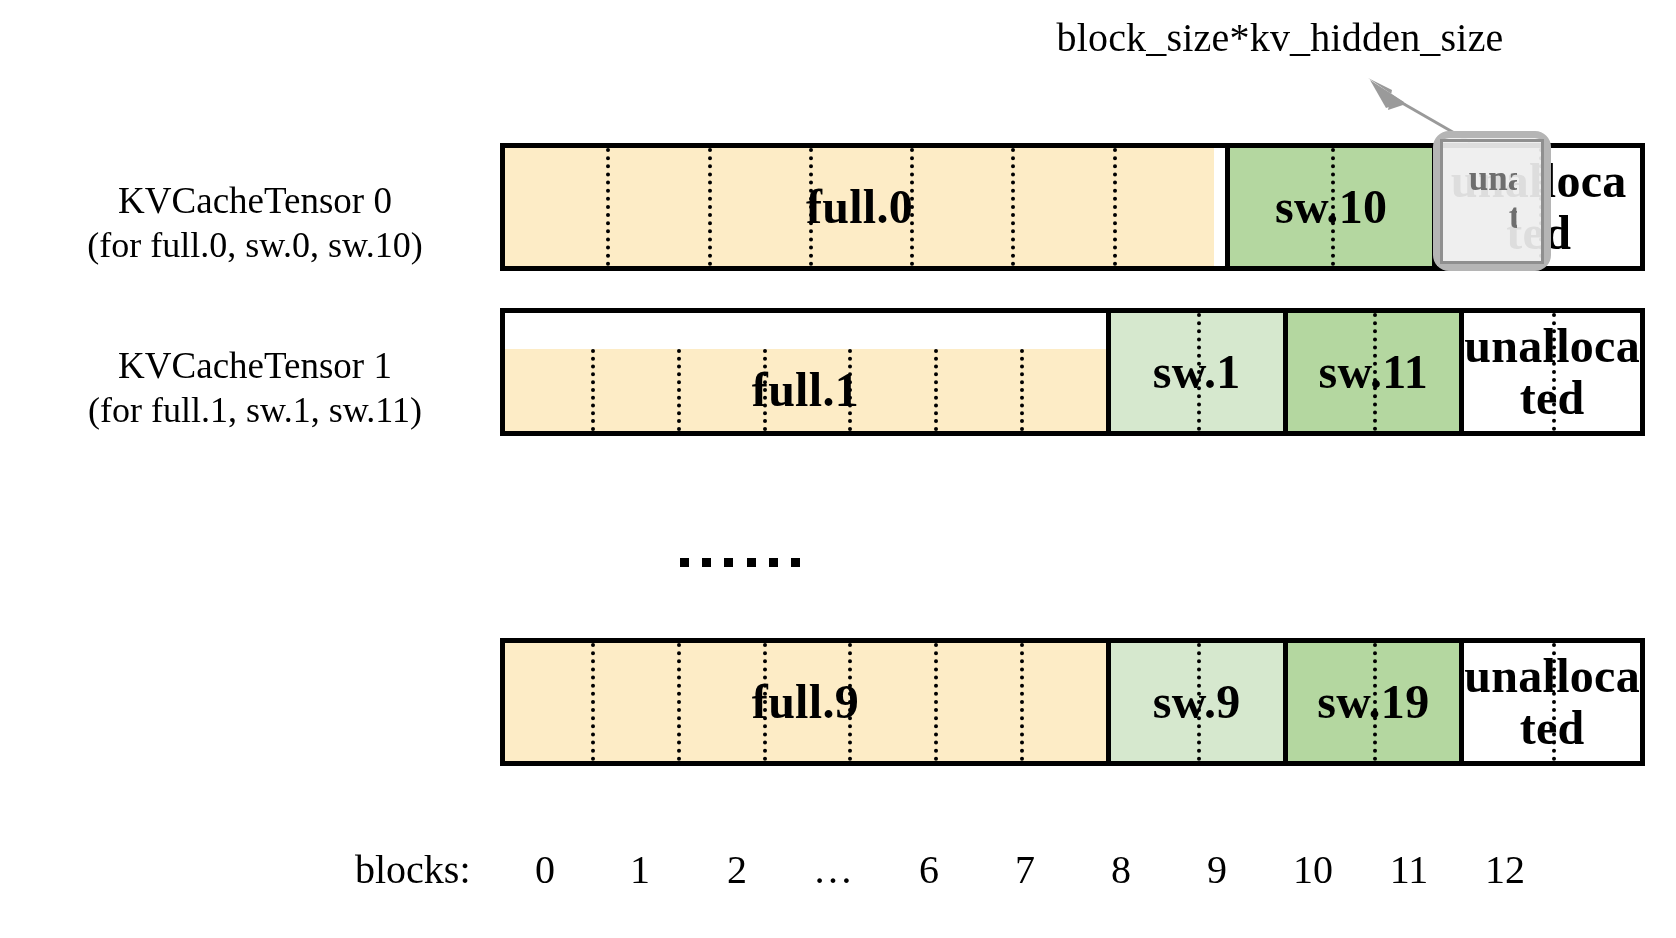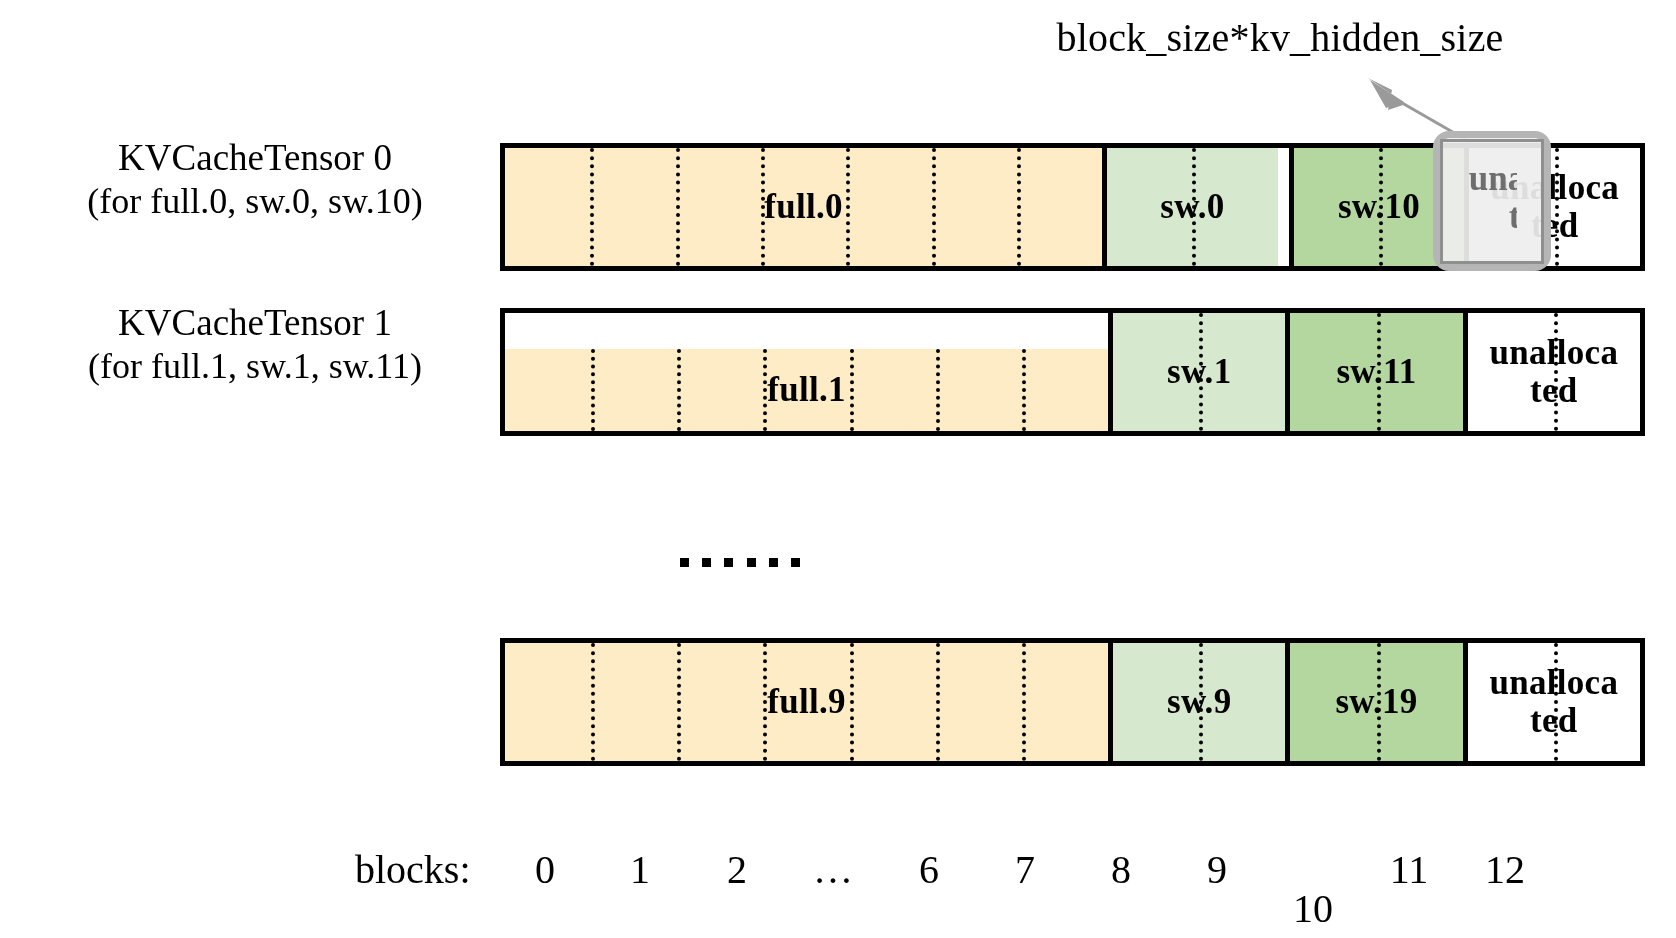--- a/index.html
+++ b/index.html
@@ -45,26 +45,26 @@
     width: 1676px;
     height: 140px;
   }
   #row-0 { top: 135px; }
   #row-1 { top: 300px; }
   #row-2 { top: 630px; }
 
   .row-label {
     position: absolute;
     left: 20px;
-    top: 0;
+    top: 18px;
     width: 470px;
     height: 140px;
     display: flex;
     flex-direction: column;
-    justify-content: flex-start;
+    justify-content: center;
     align-items: center;
     text-align: center;
     font-size: 37px;
     line-height: 1.22;
     white-space: nowrap;
   }
   .row-label .line2 { font-size: 36px; }
 
   
   .bar {
@@ -79,21 +79,21 @@
     background: #ffffff;
   }
 
   .seg {
     position: relative;
     box-sizing: border-box;
     display: flex;
     align-items: center;
     justify-content: center;
     font-weight: bold;
-    font-size: 35px;
+    font-size: 48px;
     letter-spacing: 0.3px;
     overflow: visible;
   }
   .seg + .seg { border-left: 5px solid #000000; }
 
   .seg-label {
     position: relative;
     z-index: 3;
     text-align: center;
     line-height: 1.08;
@@ -215,24 +215,20 @@
   </div>
   <div class="bar">
     <div class="seg" style="flex:7;background:#FDECC6;">
       <span class="divider" style="left:14.2857%"></span>
       <span class="divider" style="left:28.5714%"></span>
       <span class="divider" style="left:42.8571%"></span>
       <span class="divider" style="left:57.1428%"></span>
       <span class="divider" style="left:71.4285%"></span>
       <span class="divider" style="left:85.7142%"></span>
       <span class="seg-label">full.0</span>
-    </div>
-    <div class="seg" style="flex:2;background:#D6E8CE;">
-      <span class="divider" style="left:50%"></span>
-      <span class="seg-label">sw.0</span>
     </div>
     <div class="seg" style="flex:2;background:#B4D7A0;margin-left:11px;">
       <span class="divider" style="left:50%"></span>
       <span class="seg-label">sw.10</span>
     </div>
     <div class="seg" style="flex:2;background:#FFFFFF;">
       <span class="divider" style="left:50%"></span>
       <span class="seg-label">unalloca
 ted</span>
     </div>
@@ -316,16 +312,16 @@
 <div id="blocks-axis">
   <div id="blocks-axis-caption">blocks:</div>
   <div class="axis-tick" style="left:545px;">0</div>
   <div class="axis-tick" style="left:640px;">1</div>
   <div class="axis-tick" style="left:737px;">2</div>
   <div class="axis-tick" style="left:833px;">…</div>
   <div class="axis-tick" style="left:929px;">6</div>
   <div class="axis-tick" style="left:1025px;">7</div>
   <div class="axis-tick" style="left:1121px;">8</div>
   <div class="axis-tick" style="left:1217px;">9</div>
-  <div class="axis-tick" style="left:1313px;margin-top:39px;">10</div>
+  <div class="axis-tick" style="left:1313px;">10</div>
   <div class="axis-tick" style="left:1409px;">11</div>
   <div class="axis-tick" style="left:1505px;">12</div>
 </div>
 
 </body></html>

